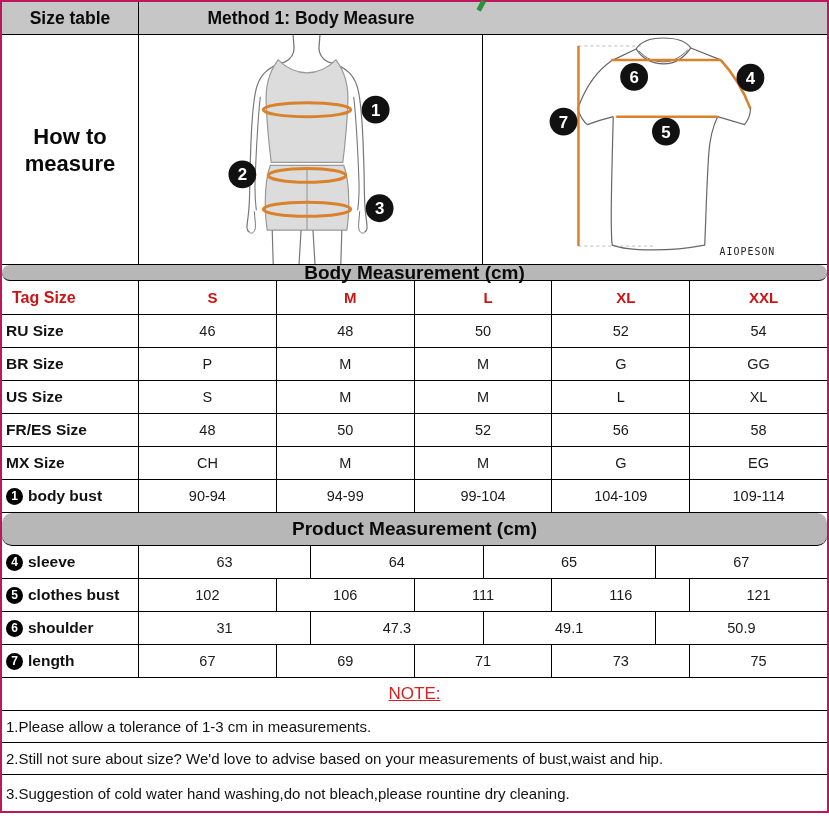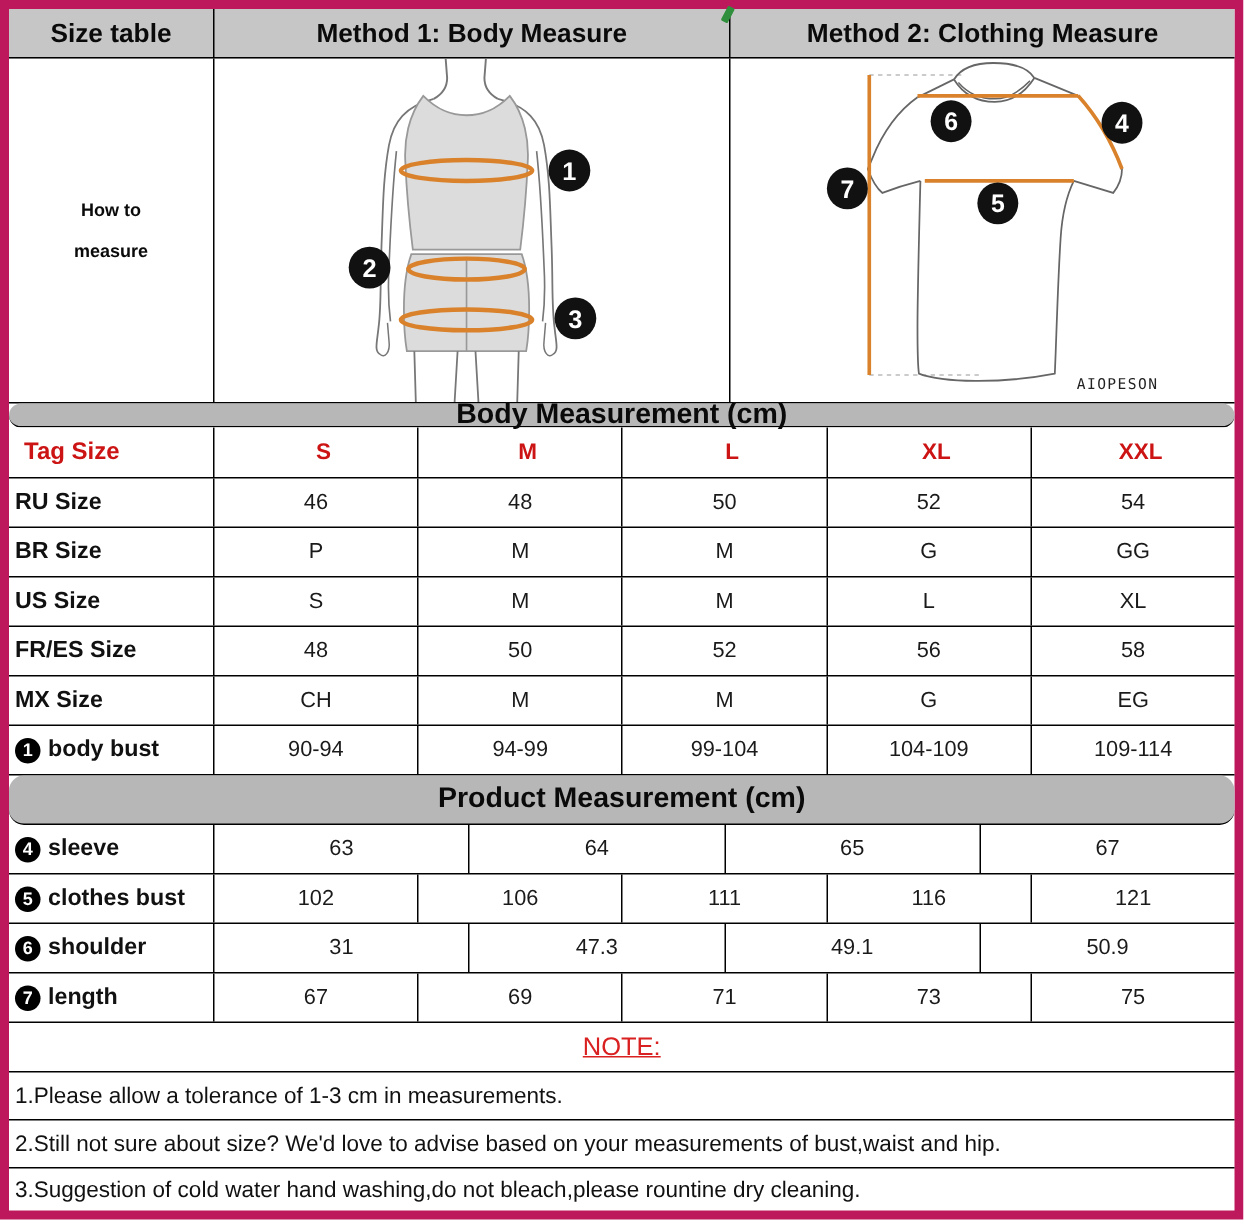--- a/index.html
+++ b/index.html
@@ -1,32 +1,32 @@
 <!DOCTYPE html>
 <html><head>
 <meta charset="utf-8">
 <style>
   html,body{margin:0;padding:0;background:#fff;}
   body{width:829px;height:821px;font-family:"Liberation Sans",sans-serif;-webkit-font-smoothing:antialiased;}
-  .sheet{position:relative;width:829px;height:813px;border:6px solid #be185d;box-sizing:border-box;background:#fff;display:flex;flex-direction:column;}
+  .sheet{position:relative;width:829px;height:813px;border:2px solid #be185d;box-sizing:border-box;background:#fff;display:flex;flex-direction:column;}
   .band{display:flex;border-bottom:1px solid #000;flex:0 0 auto;box-sizing:border-box;}
   .band:last-child{border-bottom:none;flex:1 1 auto;}
   .cell{display:flex;align-items:center;justify-content:center;border-right:1px solid #000;box-sizing:border-box;overflow:hidden;}
   .cell:last-child{border-right:none;}
   .label-col{flex:0 0 137px;justify-content:flex-start;padding-left:4px;font-weight:bold;font-size:15.5px;color:#111;}
   .data-col{flex:1 1 0;font-size:14.5px;color:#1a1a1a;}
   
   .hdr{height:33px;background:#c6c6c6;font-weight:bold;}
   .hdr .cell{font-size:17.5px;color:#0a0a0a;}
   .hdr .c1{flex:0 0 137px;}
   .hdr .c2{flex:0 0 344px;}
   .hdr .c3{flex:1 1 auto;}
   
   .imgband{height:230px;}
-  .imgband .c1{flex:0 0 137px;flex-direction:column;font-weight:bold;font-size:12px;color:#0a0a0a;line-height:27px;}
+  .imgband .c1{flex:0 0 137px;flex-direction:column;font-weight:bold;font-size:22px;color:#0a0a0a;line-height:27px;}
   .imgband .c2{flex:0 0 344px;padding:0;}
   .imgband .c3{flex:1 1 auto;padding:0;}
   
   .secbar{background:#b7b7b7;align-items:center;justify-content:center;display:flex;font-weight:bold;font-size:19px;color:#0a0a0a;}
   .bar1{height:16px;border-radius:12px;}
   .bar2{height:33px;border-radius:10px;}
   
   .tagrow{height:34px;}
   .tagrow .cell{font-weight:bold;color:#cc1414;padding-left:10px;}
   .tagrow .label-col{font-size:16px;}
@@ -48,21 +48,20 @@
 </style>
 </head>
 <body>
 
 <div class="sheet">
   <div class="green-mark"></div>
 
   <div class="band hdr">
     <div class="cell c1">Size table</div>
     <div class="cell c2">Method 1: Body  Measure</div>
-    <div class="cell c3">Method 2: Clothing Measure</div>
   </div>
 
   <div class="band imgband">
     <div class="cell c1">
       <span>How to</span>
       <span>measure</span>
     </div>
 
     <div class="cell c2">
       <svg width="344" height="229" viewBox="0 0 345 230" preserveAspectRatio="none">

